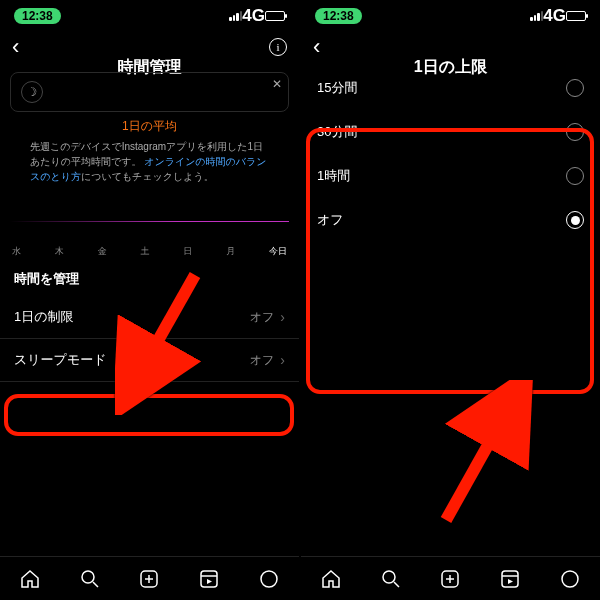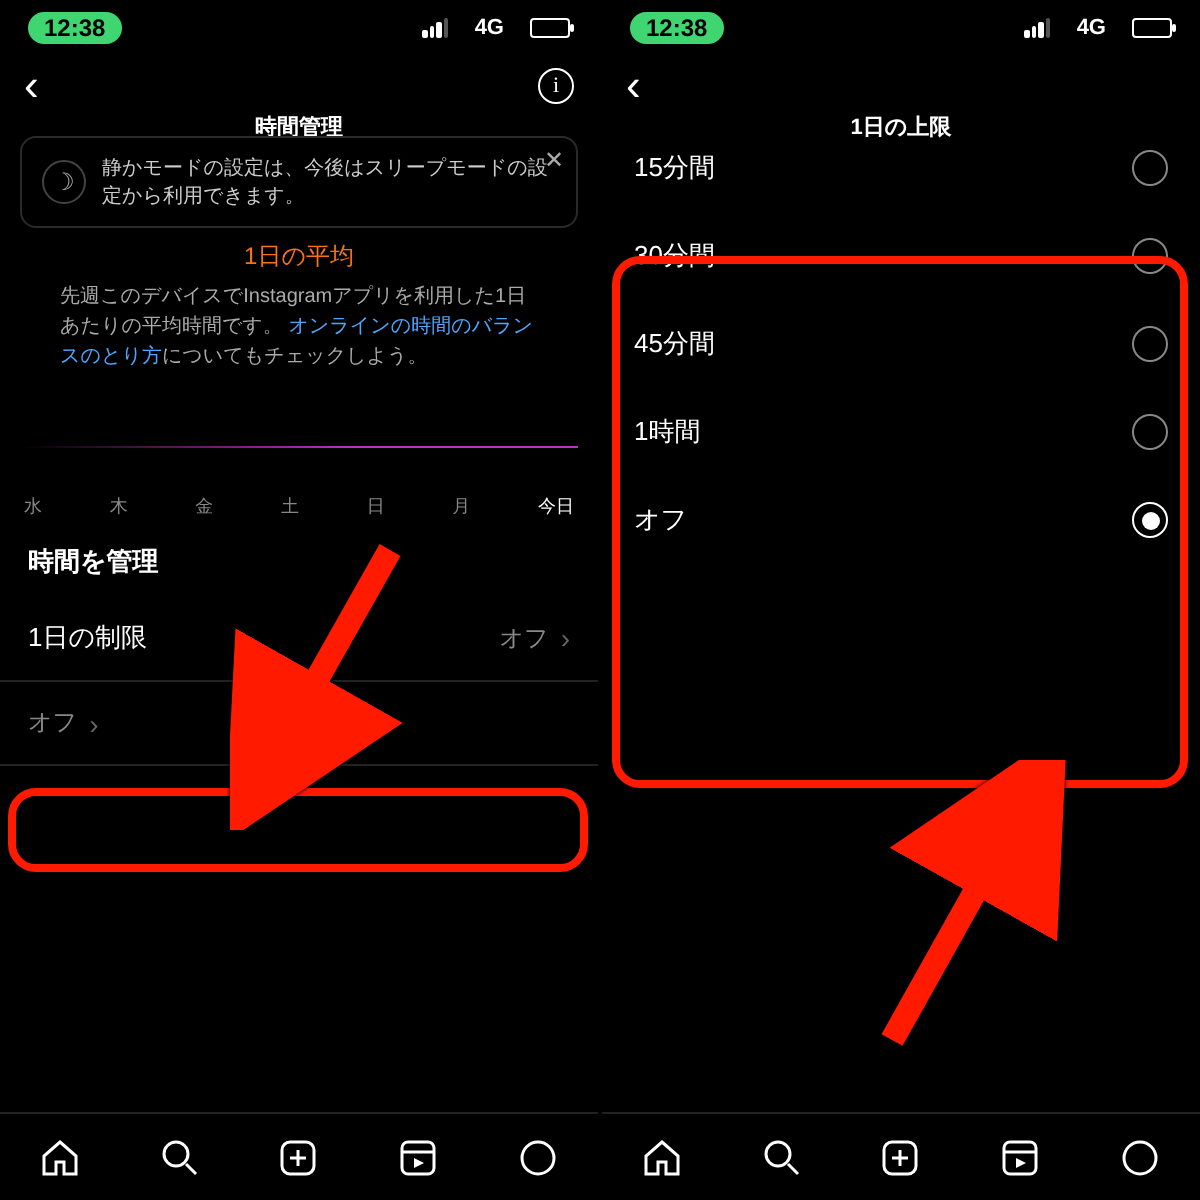--- a/index.html
+++ b/index.html
@@ -32,41 +32,41 @@
     color: #000;
     border-radius: 10px;
     padding: 1px 8px;
     font-size: 12px;
     display: inline-flex;
     align-items: center;
   }
   .status-right {
     display: flex;
     align-items: center;
-    gap: 13px;
-    font-size: 11px;
+    gap: 0;
+    font-size: 17px;
   }
   .bars { display: inline-flex; gap: 1px; align-items: flex-end; }
   .bars span { width: 2.5px; background:#fff; border-radius:1px; }
   .bars span:nth-child(1){height:4px;} .bars span:nth-child(2){height:6px;}
   .bars span:nth-child(3){height:8px;} .bars span:nth-child(4){height:10px; background:#555;}
   .battery {
     width: 20px; height: 10px; border:1px solid #fff; border-radius:2px;
     position: relative;
   }
   .battery::after{content:"";position:absolute;right:-3px;top:2px;width:2px;height:4px;background:#fff;border-radius:1px;}
   .battery-fill{background:#fff;height:100%;width:40%;border-radius:1px;}
   .nav {
     display: flex;
     align-items: center;
     justify-content: space-between;
     padding: 8px 12px;
   }
   .nav-title {
-    font-size: 11px;
+    font-size: 16px;
     font-weight: 600;
     position: absolute;
     left: 50%;
     transform: translateX(-50%);
     margin-top: 40px;
   }
   .chevron { font-size: 22px; line-height: 1; }
   .info-icon {
     width: 18px; height: 18px; border:1.5px solid #fff; border-radius:50%;
     display:flex; align-items:center; justify-content:center; font-size:11px; font-family: Georgia, serif;
@@ -152,21 +152,20 @@
       <span class="battery"><span class="battery-fill"></span></span>
     </span>
   </div>
   <div class="nav">
     <span class="chevron">‹</span>
     <span class="nav-title">時間管理</span>
     <span class="info-icon">i</span>
   </div>
   <div class="banner">
     <span class="moon-icon">☽</span>
-    <span>静かモードの設定は、今後はスリープモードの設定から利用できます。</span>
     <span class="banner-close">✕</span>
   </div>
   <div class="sub-lbl">1日の平均</div>
   <div class="sub-desc">
     <span>先週このデバイスでInstagramアプリを利用した1日あたりの平均時間です。</span>
     <a>オンラインの時間のバランスのとり方</a><span>についてもチェックしよう。</span>
   </div>
   <div class="chart-zone">
     <div class="chart-line"></div>
     <div class="chart-days">
@@ -181,20 +180,21 @@
   </div>
   <div class="section-title">時間を管理</div>
   <div class="row">
     <span>1日の制限</span>
     <span class="row-right">
       <span>オフ</span>
       <span class="row-chevron">›</span>
     </span>
   </div>
   <div class="row">
+    <span>スリープモード</span>
     <span class="row-right">
       <span>オフ</span>
       <span class="row-chevron">›</span>
     </span>
   </div>
   <div class="highlight-box" style="left:4px; top:394px; width:290px; height:42px;"></div>
   <div class="arrow" style="left:115px; top:265px;">
     <svg width="100" height="150">
         <defs>
           <marker id="ah1" markerWidth="8" markerHeight="8" refX="5" refY="4" orient="auto">
@@ -260,24 +260,20 @@
 
   <div class="option-row">
     <span>15分間</span>
     <span class="radio"></span>
   </div>
   <div class="option-row">
     <span>30分間</span>
     <span class="radio"></span>
   </div>
   <div class="option-row">
-    <span>45分間</span>
-    <span class="radio"></span>
-  </div>
-  <div class="option-row">
     <span>1時間</span>
     <span class="radio"></span>
   </div>
   <div class="option-row">
     <span>オフ</span>
     <span class="radio radio-selected"></span>
   </div>
 
   <div class="highlight-box" style="left:5px; top:128px; width:288px; height:266px;"></div>
   <div class="arrow" style="left:130px; top:380px;">

